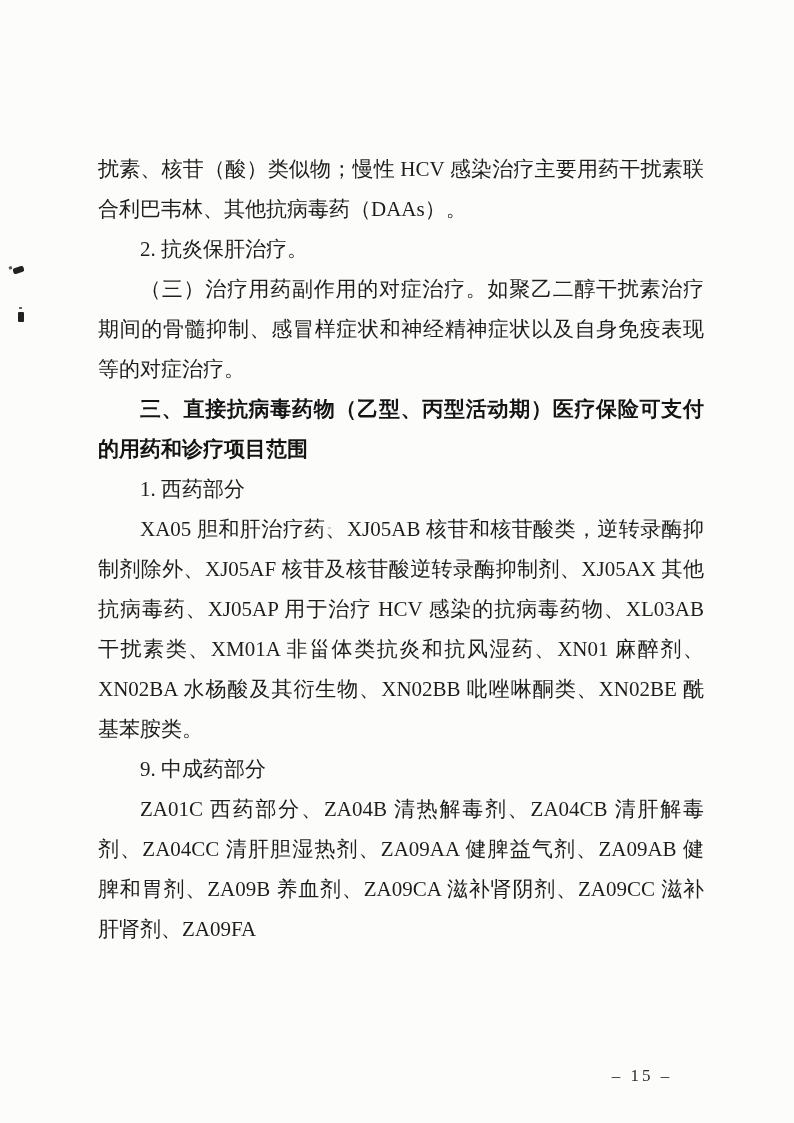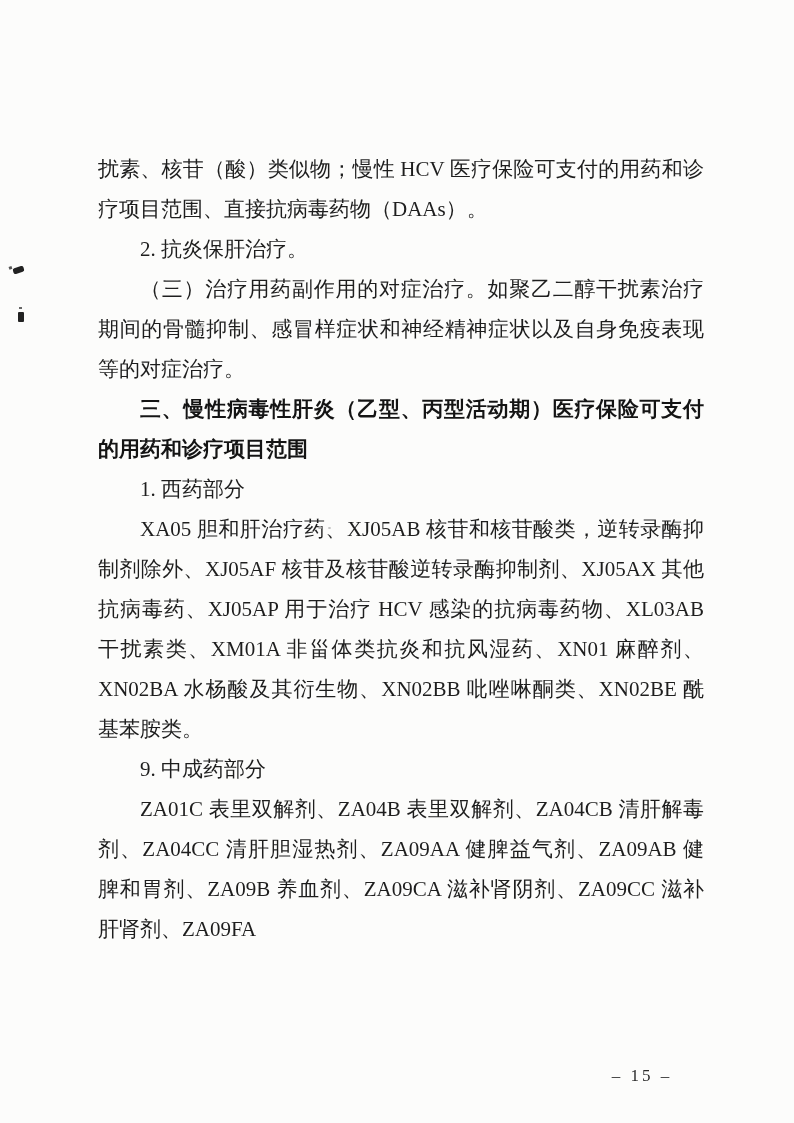--- a/index.html
+++ b/index.html
@@ -54,28 +54,28 @@
   .speck-2::before { content: ""; position: absolute; left: 1px; top: -5px; width: 3px; height: 2px; background: #666; }
   .speck-3 { left: 318px; top: 526px; width: 4px; height: 3px; background: #b5b5b5; border-radius: 50%; }
   .speck-4 { left: 328px; top: 527px; width: 3px; height: 2px; background: #c2c2c2; border-radius: 50%; }
 </style>
 </head>
 <body>
 
 <div class="page">
 
   <div class="textblock">
-    <p class="para no-indent">扰素、核苷（酸）类似物；慢性 HCV 医疗保险可支付的用药和诊疗项目范围、直接抗病毒药物（DAAs）。</p>
+    <p class="para no-indent">扰素、核苷（酸）类似物；慢性 HCV 感染治疗主要用药干扰素联合利巴韦林、其他抗病毒药（DAAs）。</p>
     <p class="para">2. 抗炎保肝治疗。</p>
     <p class="para">（三）治疗用药副作用的对症治疗。如聚乙二醇干扰素治疗期间的骨髓抑制、感冒样症状和神经精神症状以及自身免疫表现等的对症治疗。</p>
-    <p class="para heading">三、慢性病毒性肝炎（乙型、丙型活动期）医疗保险可支付的用药和诊疗项目范围</p>
+    <p class="para heading">三、直接抗病毒药物（乙型、丙型活动期）医疗保险可支付的用药和诊疗项目范围</p>
     <p class="para">1. 西药部分</p>
     <p class="para">XA05 胆和肝治疗药、XJ05AB 核苷和核苷酸类，逆转录酶抑制剂除外、XJ05AF 核苷及核苷酸逆转录酶抑制剂、XJ05AX 其他抗病毒药、XJ05AP 用于治疗 HCV 感染的抗病毒药物、XL03AB 干扰素类、XM01A 非甾体类抗炎和抗风湿药、XN01 麻醉剂、XN02BA 水杨酸及其衍生物、XN02BB 吡唑啉酮类、XN02BE 酰基苯胺类。</p>
     <p class="para">9. 中成药部分</p>
-    <p class="para">ZA01C 表里双解剂、ZA04B 表里双解剂、ZA04CB 清肝解毒剂、ZA04CC 清肝胆湿热剂、ZA09AA 健脾益气剂、ZA09AB 健脾和胃剂、ZA09B 养血剂、ZA09CA 滋补肾阴剂、ZA09CC 滋补肝肾剂、ZA09FA</p>
+    <p class="para">ZA01C 西药部分、ZA04B 清热解毒剂、ZA04CB 清肝解毒剂、ZA04CC 清肝胆湿热剂、ZA09AA 健脾益气剂、ZA09AB 健脾和胃剂、ZA09B 养血剂、ZA09CA 滋补肾阴剂、ZA09CC 滋补肝肾剂、ZA09FA</p>
   </div>
 
   <div class="page-number">– 15 –</div>
 
   <div class="speck speck-1"></div>
   <div class="speck speck-2"></div>
   <div class="speck speck-3"></div>
   <div class="speck speck-4"></div>
 
 </div>

